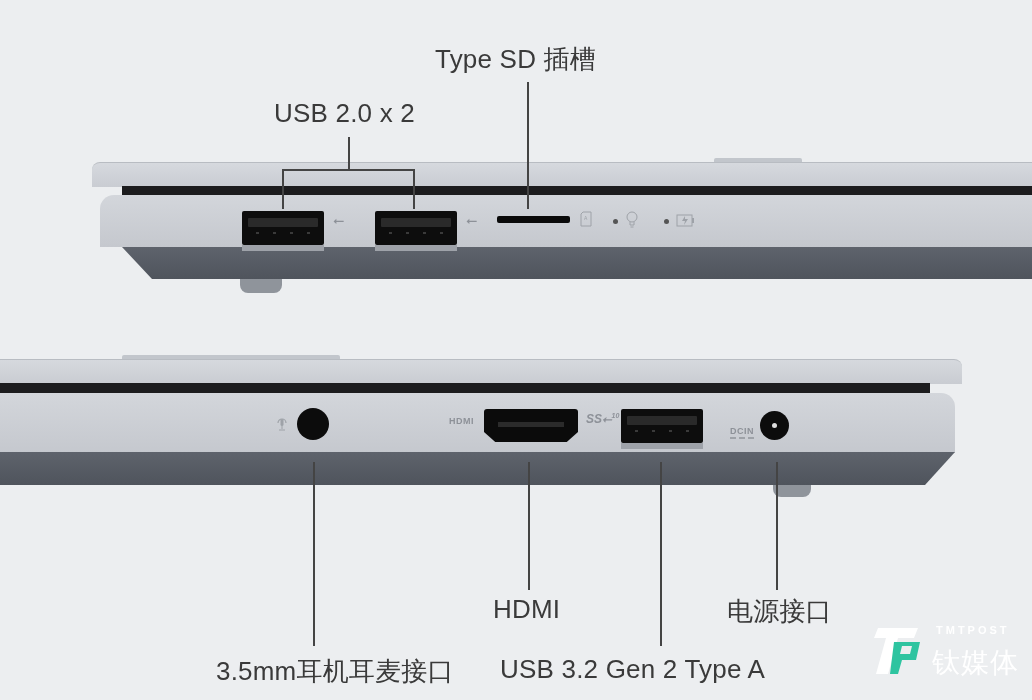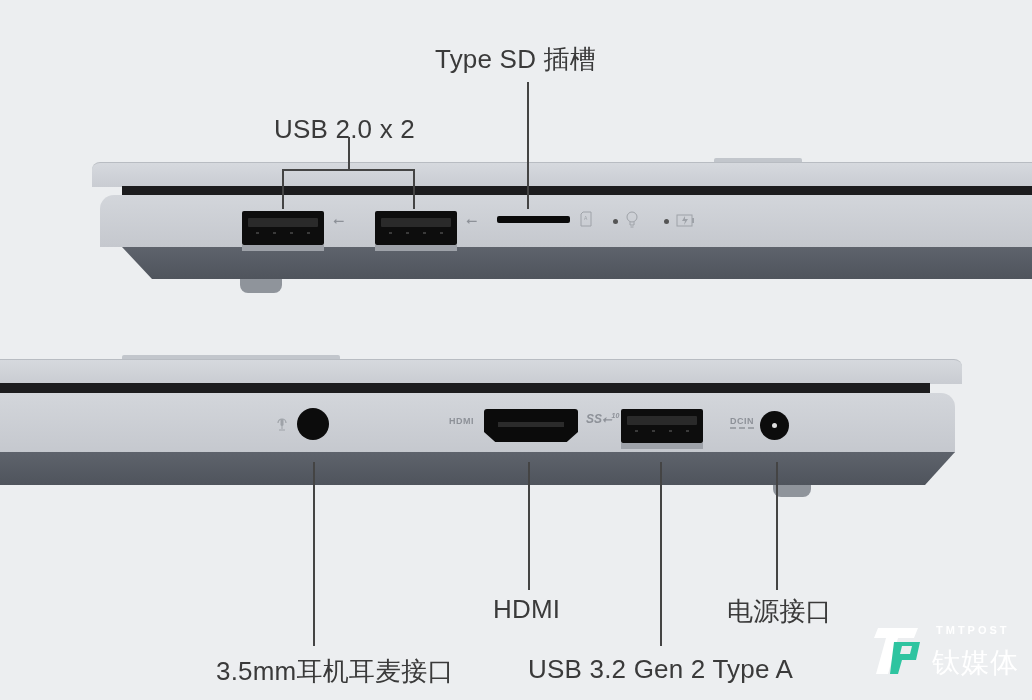--- a/index.html
+++ b/index.html
@@ -73,21 +73,21 @@
     <circle cx="6" cy="6" r="5" fill="none" stroke="#9ea2a8" stroke-width="1"></circle>
     <path d="M4 11v3h4v-3M4.5 16h3" stroke="#9ea2a8" fill="none"></path>
   </svg>
 <div class="abs" style="left:664px;top:219px;width:5px;height:5px;border-radius:50%;background:#555;"></div>
 <svg class="abs" style="left:676px;top:214px;" width="20" height="13" viewBox="0 0 20 13">
     <rect x="1" y="1" width="15" height="11" fill="none" stroke="#9ea2a8"></rect>
     <rect x="16" y="4" width="2" height="5" fill="#9ea2a8"></rect>
     <path d="M9 2l-3 5h3l-1 4 4-6H9z" fill="#9ea2a8"></path>
   </svg>
 
-<div class="label" style="left:274px;top:114px;">USB 2.0 x 2</div>
+<div class="label" style="left:274px;top:98px;">USB 2.0 x 2</div>
 <div class="line" style="left:348px;top:137px;width:2px;height:33px;"></div>
 <div class="line" style="left:282px;top:169px;width:133px;height:2px;"></div>
 <div class="line" style="left:282px;top:169px;width:2px;height:40px;"></div>
 <div class="line" style="left:413px;top:169px;width:2px;height:40px;"></div>
 
 <div class="label" style="left:435px;top:42px;">Type SD 插槽</div>
 <div class="line" style="left:527px;top:82px;width:2px;height:127px;"></div>
 
 <div class="abs" style="left:0;top:355px;width:962px;height:140px;">
   <div class="abs" style="left:122px;top:0;width:218px;height:5px;background:#c2c6cc;border-radius:2px 2px 0 0;"></div>
@@ -115,33 +115,33 @@
   <div class="tongue"></div>
     <div class="pins">
       <span></span>
       <span></span>
       <span></span>
       <span></span>
     </div>
     <div class="lip"></div>
 </div>
 
-<span class="tiny-text" style="left:730px;top:416px;border-bottom:2px dashed #9ea2a8;padding-bottom:1px;">DCIN</span>
+<span class="tiny-text" style="left:730px;top:426px;border-bottom:2px dashed #9ea2a8;padding-bottom:1px;">DCIN</span>
 <div class="abs" style="left:760px;top:411px;width:29px;height:29px;border-radius:50%;background:#0c0c0c;">
   <div class="abs" style="left:12px;top:12px;width:5px;height:5px;border-radius:50%;background:#ddd;"></div>
 </div>
 
 <div class="line" style="left:313px;top:462px;width:2px;height:184px;"></div>
 <div class="label" style="left:196px;top:654px;margin-left:20px;">3.5mm耳机耳麦接口</div>
 
 <div class="line" style="left:528px;top:462px;width:2px;height:128px;"></div>
 <div class="label" style="left:493px;top:594px;">HDMI</div>
 
 <div class="line" style="left:660px;top:462px;width:2px;height:184px;"></div>
-<div class="label" style="left:528px;top:654px;">USB 3.2 Gen 2 Type A</div>
+<div class="label" style="left:500px;top:654px;">USB 3.2 Gen 2 Type A</div>
 
 <div class="line" style="left:776px;top:462px;width:2px;height:128px;"></div>
 <div class="label" style="left:727px;top:594px;">电源接口</div>
 
 <div class="abs" style="left:872px;top:622px;width:150px;height:60px;">
   <svg class="abs" style="left:0;top:2px;" width="52" height="54" viewBox="0 0 52 54">
     <polygon points="6,4 46,4 42,14 26,14 16,50 4,50 14,14 2,14" fill="#ffffff"></polygon>
     <polygon points="22,18 48,18 44,36 30,36 26,50 18,50" fill="#2ec4a0"></polygon>
     <polygon points="30,22 40,22 38,30 28,30" fill="#eceef0"></polygon>
   </svg>

